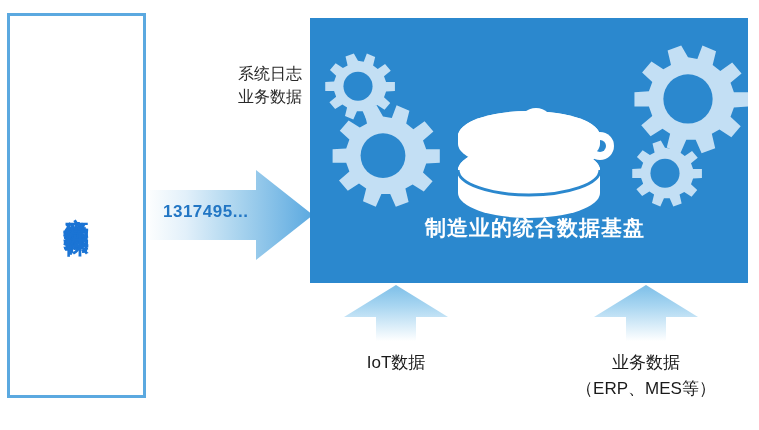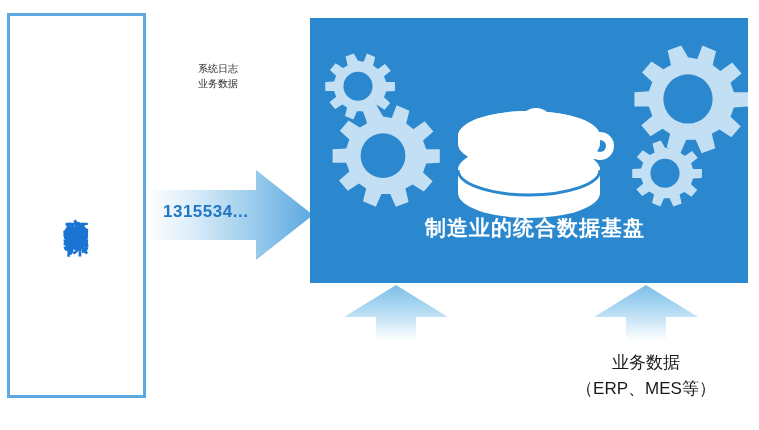--- a/index.html
+++ b/index.html
@@ -47,27 +47,27 @@
     font-weight: bold;
     letter-spacing: 2px;
     color: #1b74d4;
     line-height: 1.05;
     white-space: nowrap;
   }
 
   
   .flow-caption {
     position: absolute;
-    left: 148px;
+    left: 162px;
     top: 62px;
     width: 140px;
-    font-size: 10px;
+    font-size: 16px;
     color: #2a2a2a;
     line-height: 1.45;
-    text-align: center;
+    text-align: right;
     white-space: nowrap;
   }
   .flow-caption div { display: block; }
 
   
   .h-arrow-wrap {
     position: absolute;
     left: 150px;
     top: 168px;
     width: 164px;
@@ -160,21 +160,21 @@
         <linearGradient id="hArrowGrad" x1="0" y1="0" x2="1" y2="0">
           <stop offset="0%" stop-color="#fbfdfe"></stop>
           <stop offset="22%" stop-color="#e2f0fa"></stop>
           <stop offset="55%" stop-color="#a8d3ee"></stop>
           <stop offset="100%" stop-color="#5ba9e0"></stop>
         </linearGradient>
       </defs>
       <path d="M0,22 L106,22 L106,2 L163,47 L106,92 L106,72 L0,72 Z" fill="url(#hArrowGrad)"></path>
     </svg>
   </div>
-  <div class="h-arrow-label">1315534...</div>
+  <div class="h-arrow-label">1317495...</div>
 
   <div class="hub-panel">
 
     <svg class="hub-gears" width="438" height="265" viewBox="0 0 438 265">
       <g fill="#c3dff4">
 
         <g transform="translate(48,75) scale(0.52)">
           <path d="M0,-62 L11,-60 L17,-76 L33,-69 L29,-53 L38,-46 L52,-56 L63,-43 L50,-32
                    L54,-21 L71,-21 L71,-4 L54,-3 L50,8 L62,19 L51,32 L37,23 L28,28 L32,45
                    L16,51 L9,35 L-2,35 L-9,51 L-25,44 L-21,28 L-30,22 L-44,31 L-55,18
@@ -262,20 +262,21 @@
           <stop offset="0%" stop-color="#7dbfe8"></stop>
           <stop offset="38%" stop-color="#a9d6f1"></stop>
           <stop offset="100%" stop-color="#ffffff"></stop>
         </linearGradient>
       </defs>
       <path d="M52,0 L104,32 L72,32 L72,56 L32,56 L32,32 L0,32 Z" fill="url(#upGradB)"></path>
     </svg>
   </div>
 
   <div class="feed-label left">
+    <div>IoT数据</div>
   </div>
 
   <div class="feed-label right">
     <div>业务数据</div>
     <div>（ERP、MES等）</div>
   </div>
 
 </div>
 
 </body></html>

